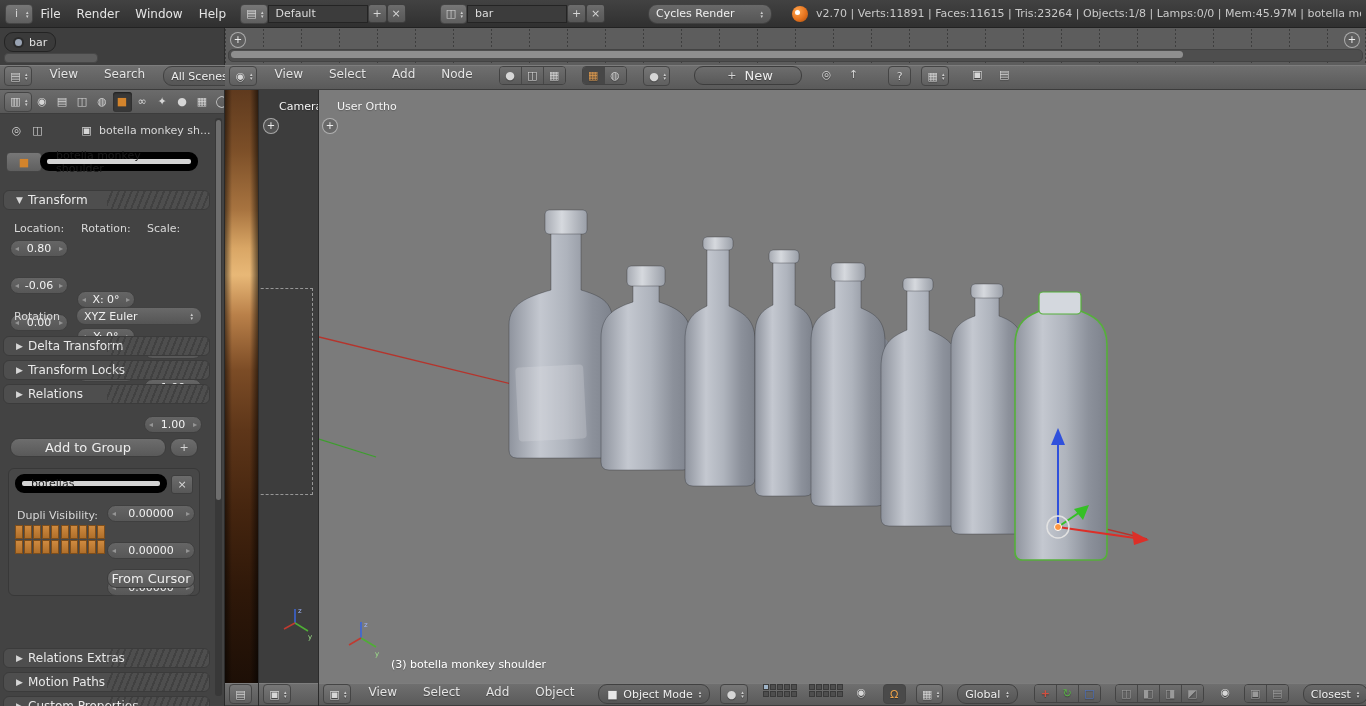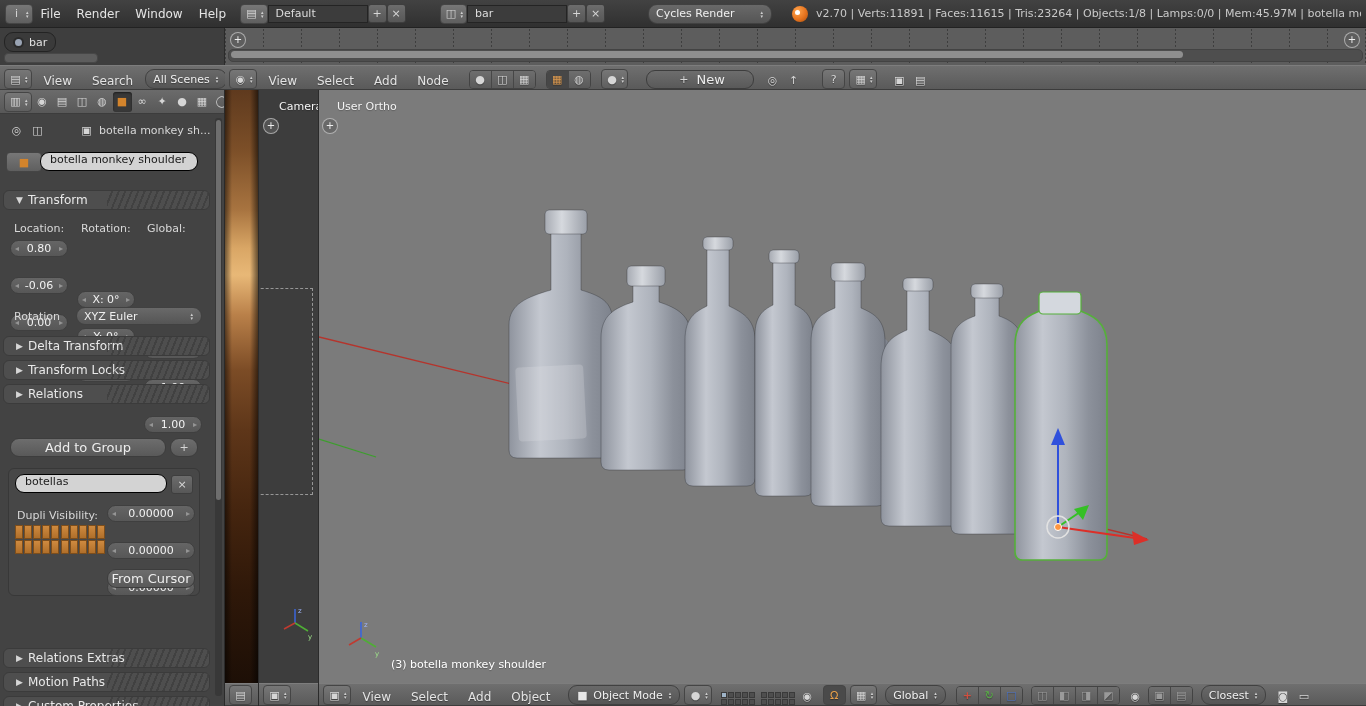--- a/index.html
+++ b/index.html
@@ -2,21 +2,21 @@
 <html><head>
 <meta charset="utf-8">
 <style>
   html,body{margin:0;padding:0;background:#1e1e1e}
   #app{position:relative;width:1366px;height:706px;overflow:hidden;background:#701a75;
        font-family:"DejaVu Sans",sans-serif;font-size:12px;color:#ddd;-webkit-font-smoothing:antialiased}
   .abs{position:absolute}
   .region{box-sizing:border-box}
   
   .hdr{background:linear-gradient(#6f6f6f,#5a5a5a);border-top:1px solid #7d7d7d;border-bottom:1px solid #3c3c3c;
-       display:flex;align-items:flex-end;gap:4px;padding:0 4px;box-sizing:border-box;color:#e9e9e9;
+       display:flex;align-items:flex-start;gap:10px;padding:0 4px;box-sizing:border-box;color:#e9e9e9;
        text-shadow:0 1px 1px rgba(0,0,0,.35);white-space:nowrap}
   .menu{padding:1px 8px;font-size:12px;color:#e4e4e4}
   .ic{display:inline-flex;width:17px;height:17px;align-items:center;justify-content:center;
       color:#d6d6d6;font-size:11px;flex:none;line-height:1}
   .ic::before{content:attr(data-glyph)}
   .ebtn{display:inline-flex;align-items:center;background:linear-gradient(#777,#5f5f5f);
         border:1px solid #454545;border-radius:4px;height:18px;padding:0 2px;flex:none}
   .updn{display:inline-flex;flex-direction:column;font-size:5px;line-height:4px;color:#d0d0d0;margin:0 1px}
   .updn::before{content:"▴"}.updn::after{content:"▾"}
   .drop{display:inline-flex;align-items:center;background:linear-gradient(#696969,#555);
@@ -30,21 +30,21 @@
   .seg{display:inline-flex;border-radius:4px;overflow:hidden;border:1px solid #434343;flex:none}
   .seg .sb{width:21px;height:17px;display:flex;align-items:center;justify-content:center;
            background:linear-gradient(#6e6e6e,#5a5a5a);border-right:1px solid #474747;color:#d8d8d8;font-size:10px}
   .seg .sb:last-child{border-right:none}
   .seg .sb.on{background:#474747}
   .numf{position:relative;display:flex;align-items:center;background:linear-gradient(#656565,#575757);
         border:1px solid #3f3f3f;border-radius:9px;height:17px;padding:0 4px;color:#f2f2f2;font-size:11px;box-sizing:border-box}
   .numf::before{content:"◂";font-size:8px;color:rgba(255,255,255,.35)}
   .numf::after{content:"▸";font-size:8px;color:rgba(255,255,255,.35)}
   .numf span{flex:1;text-align:center}
-  .lightf{display:flex;align-items:flex-start;background:#d3d3d3;border:1px solid #000000;border-radius:9px;
+  .lightf{display:flex;align-items:center;background:#d3d3d3;border:7px solid #000000;border-radius:9px;
           height:19px;padding:0 9px;color:#1b1b1b;font-size:11px;box-sizing:border-box}
   .pbtn{display:flex;align-items:center;justify-content:center;background:linear-gradient(#6d6d6d,#595959);
         border:1px solid #3d3d3d;border-radius:9px;height:19px;color:#ededed;font-size:13px;box-sizing:border-box}
   .phead{position:absolute;display:flex;align-items:center;height:20px;background:#4e4e4e;
          border:1px solid #3b3b3b;border-radius:6px;padding:0 7px;color:#e8e8e8;font-size:12px;
          overflow:hidden;box-sizing:border-box;left:3px;width:207px}
   .hatch{position:absolute;right:0;top:0;bottom:0;width:50%;
          background:repeating-linear-gradient(112deg,rgba(0,0,0,0) 0 4px,rgba(0,0,0,.17) 4px 6px)}
   .plus{width:14px;height:14px;border-radius:50%;border:1px solid rgba(235,235,235,.55);color:#efefef;
         display:flex;align-items:center;justify-content:center;font-size:10px;background:rgba(95,95,95,.65);line-height:1}
@@ -278,21 +278,21 @@
       <span>botella monkey shoulder</span>
     </div>
 
     <div class="phead" style="top:100px">
       <span class="ic" data-glyph="▼" style="font-size:9px"></span>
       <span>Transform</span>
       <span class="hatch"></span>
     </div>
     <span class="lab" style="left:14px;top:132px">Location:</span>
     <span class="lab" style="left:81px;top:132px">Rotation:</span>
-    <span class="lab" style="left:147px;top:132px">Global:</span>
+    <span class="lab" style="left:147px;top:132px">Scale:</span>
 
     <div class="numf abs" style="left:10px;top:150px;width:58px">
         <span>0.80</span>
       </div>
     <div class="numf abs" style="left:10px;top:170px;width:58px">
         <span>-0.06</span>
       </div>
     <div class="numf abs" style="left:10px;top:190px;width:58px">
         <span>0.00</span>
       </div>

